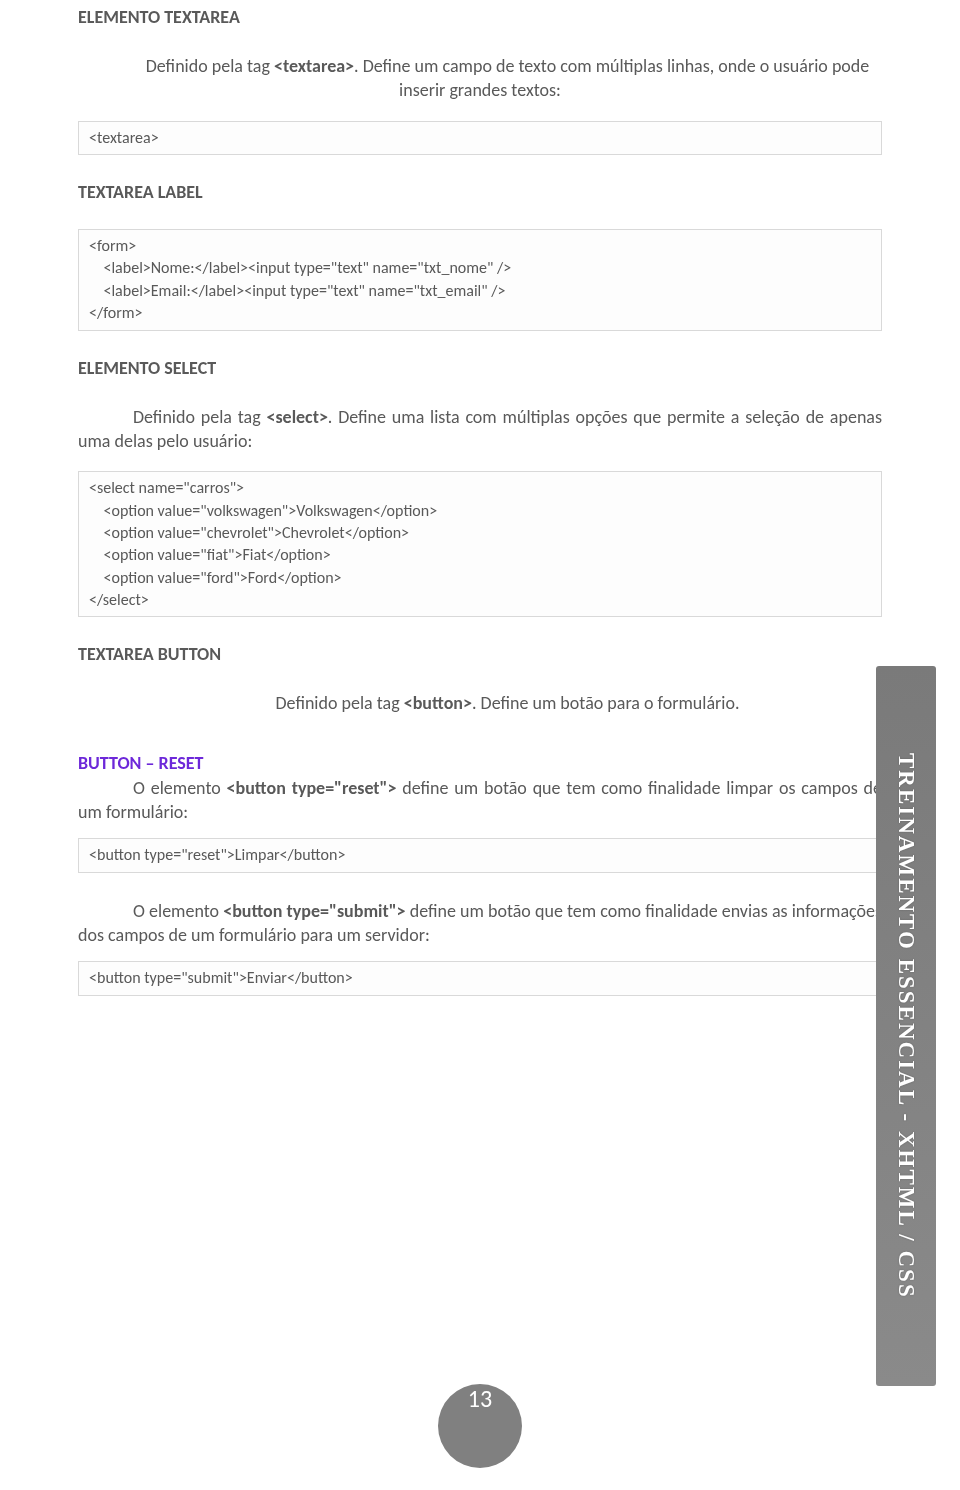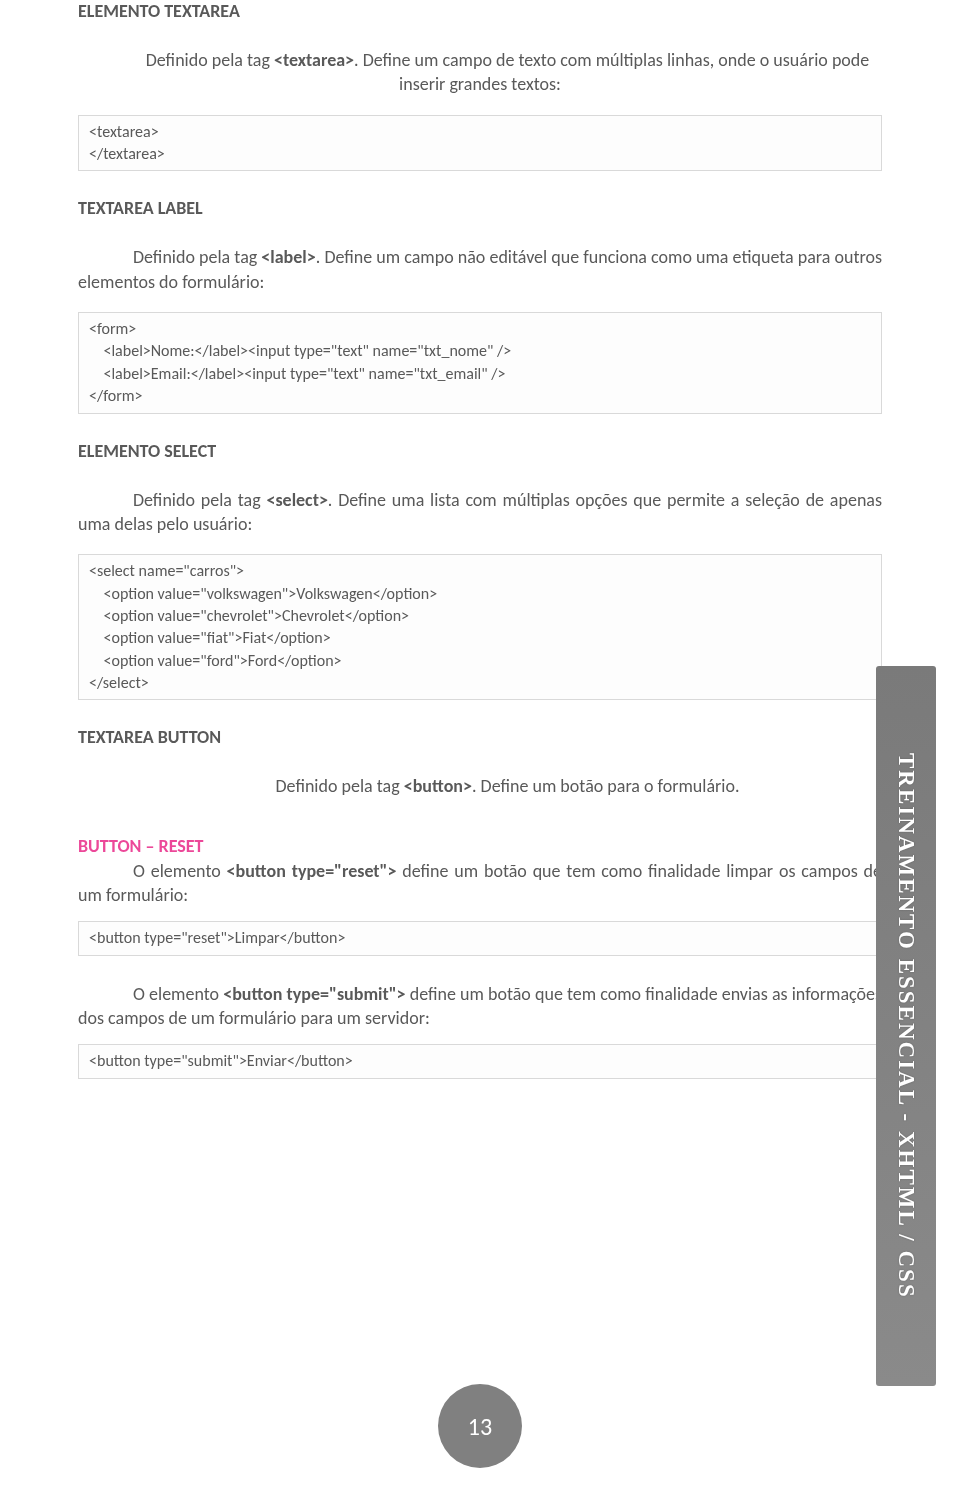--- a/index.html
+++ b/index.html
@@ -12,20 +12,21 @@
     position: relative;
   }
   .content {
     padding: 0 78px 0 78px;
   }
   h2.section-head {
     font-size: 18px;
     font-weight: bold;
     color: #595959;
     margin-bottom: 26px;
+    margin-top: 6px;
   }
   p.body {
     font-size: 18px;
     font-weight: 400;
     color: #595959;
     line-height: 1.35;
     margin-bottom: 18px;
     text-align: center;
   }
   p.body.indent-first {
@@ -39,21 +40,21 @@
     font-size: 16px;
     color: #595959;
     line-height: 1.4;
     margin-bottom: 26px;
     font-family: Calibri, Arial, sans-serif;
   }
   .codebox .line { white-space: pre; }
   h3.subhead {
     font-size: 18px;
     font-weight: bold;
-    color: #ec4899;
+    color: #6d28d9;
     margin-bottom: 2px;
   }
   .sidebar {
     position: absolute;
     right: 24px;
     top: 666px;
     width: 60px;
     height: 720px;
     background: linear-gradient(180deg, #7a7a7a 0%, #8a8a8a 100%);
     border-radius: 3px;
@@ -75,46 +76,41 @@
   .page-badge {
     position: absolute;
     left: 50%;
     bottom: 22px;
     transform: translateX(-50%);
     width: 84px;
     height: 84px;
     border-radius: 50%;
     background: #808080;
     display: flex;
-    align-items: center;
     justify-content: center;
     color: #fff;
     font-size: 24px;
     font-family: Calibri, Arial, sans-serif;
   }
   b { font-weight: bold; }
 </style>
 </head>
 <body>
 
 <div class="content">
 
   <h2 class="section-head">ELEMENTO TEXTAREA</h2>
   <p class="body indent-first">
     <span>Definido pela tag </span><b>&lt;textarea&gt;</b><span>. Define um campo de texto com múltiplas linhas, onde o usuário pode inserir grandes textos:</span>
   </p>
   <div class="codebox">
     <div class="line">&lt;textarea&gt;</div>
-    <div class="line">&lt;/textarea&gt;</div>
   </div>
 
   <h2 class="section-head">TEXTAREA LABEL</h2>
-  <p class="body indent-first justify">
-    <span>Definido pela tag </span><b>&lt;label&gt;</b><span>. Define um campo não editável que funciona como uma etiqueta para outros elementos do formulário:</span>
-  </p>
   <div class="codebox">
     <div class="line">&lt;form&gt;</div>
     <div class="line">    &lt;label&gt;Nome:&lt;/label&gt;&lt;input type="text" name="txt_nome" /&gt;</div>
     <div class="line">    &lt;label&gt;Email:&lt;/label&gt;&lt;input type="text" name="txt_email" /&gt;</div>
     <div class="line">&lt;/form&gt;</div>
   </div>
 
   <h2 class="section-head">ELEMENTO SELECT</h2>
   <p class="body indent-first justify">
     <span>Definido pela tag </span><b>&lt;select&gt;</b><span>. Define uma lista com múltiplas opções que permite a seleção de apenas uma delas pelo usuário:</span>

